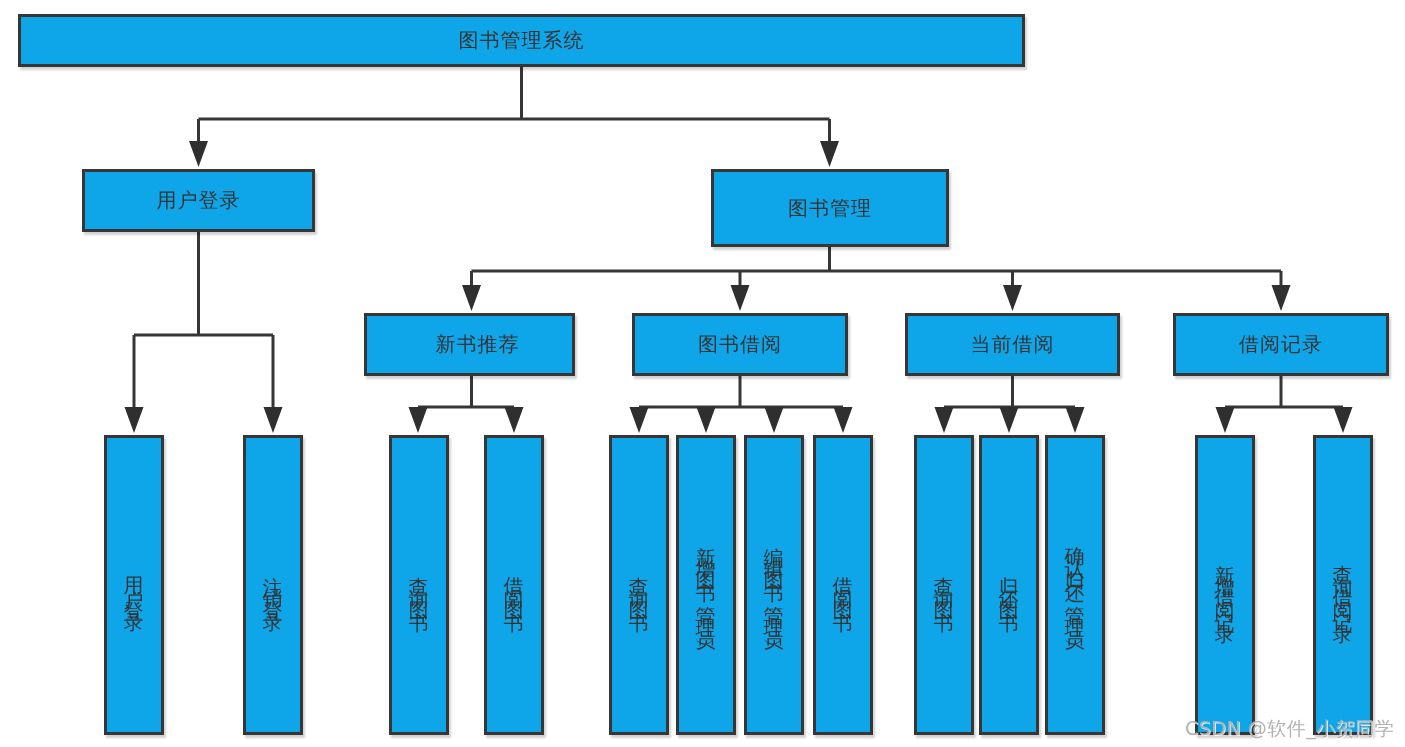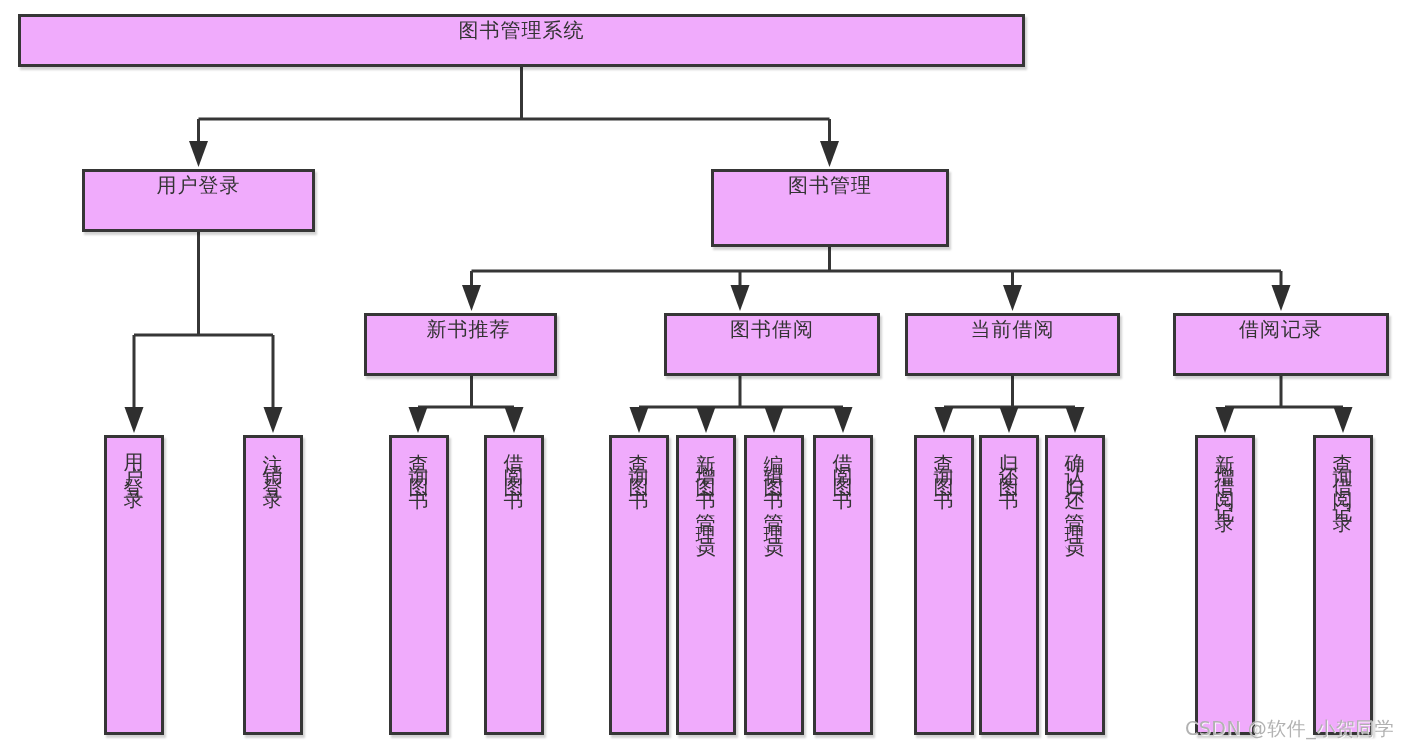--- a/index.html
+++ b/index.html
@@ -8,23 +8,24 @@
   .canvas {
     position: relative;
     width: 1405px;
     height: 747px;
     background: #ffffff;
     overflow: hidden;
   }
   .svg-layer { position: absolute; left: 0; top: 0; z-index: 1; }
   .node {
     position: absolute;
-    background: #f0abfc;
+    background: #0ea5e9;
     border: 3px solid #363636;
     display: flex;
+    align-items: center;
     justify-content: center;
     z-index: 2;
     box-shadow: 2px 3px 2px rgba(0,0,0,0.18);
   }
   .node.h { font-size: 20px; letter-spacing: 1px; white-space: nowrap; }
   .node.root { font-size: 20px; }
   .leaf .vtext {
     writing-mode: vertical-rl;
     text-orientation: mixed;
     font-size: 20px;
@@ -83,24 +84,24 @@
     <span>图书管理系统</span>
   </div>
 
   <div class="node h" style="left:82px; top:169px; width:233px; height:63px;">
     <span>用户登录</span>
   </div>
   <div class="node h" style="left:711px; top:169px; width:238px; height:78px;">
     <span>图书管理</span>
   </div>
 
-  <div class="node h" style="left:364px; top:313px; width:193px; height:63px;padding-left:16px;">
+  <div class="node h" style="left:364px; top:313px; width:211px; height:63px;padding-left:16px;">
     <span>新书推荐</span>
   </div>
-  <div class="node h" style="left:664px; top:313px; width:216px; height:63px;">
+  <div class="node h" style="left:632px; top:313px; width:216px; height:63px;">
     <span>图书借阅</span>
   </div>
   <div class="node h" style="left:905px; top:313px; width:215px; height:63px;">
     <span>当前借阅</span>
   </div>
   <div class="node h" style="left:1173px; top:313px; width:216px; height:63px;">
     <span>借阅记录</span>
   </div>
 
   <div class="node leaf" style="left:104px; top:435px; width:60px; height:300px;">

